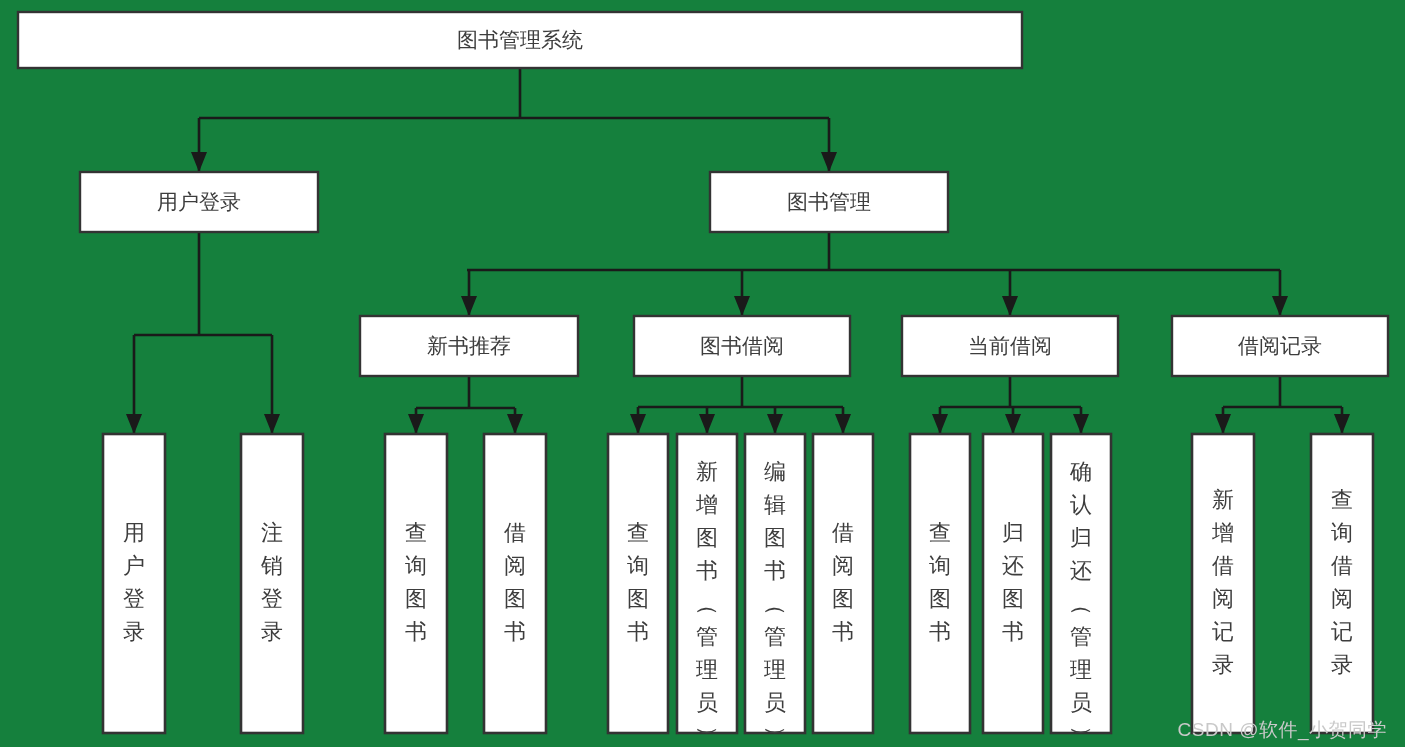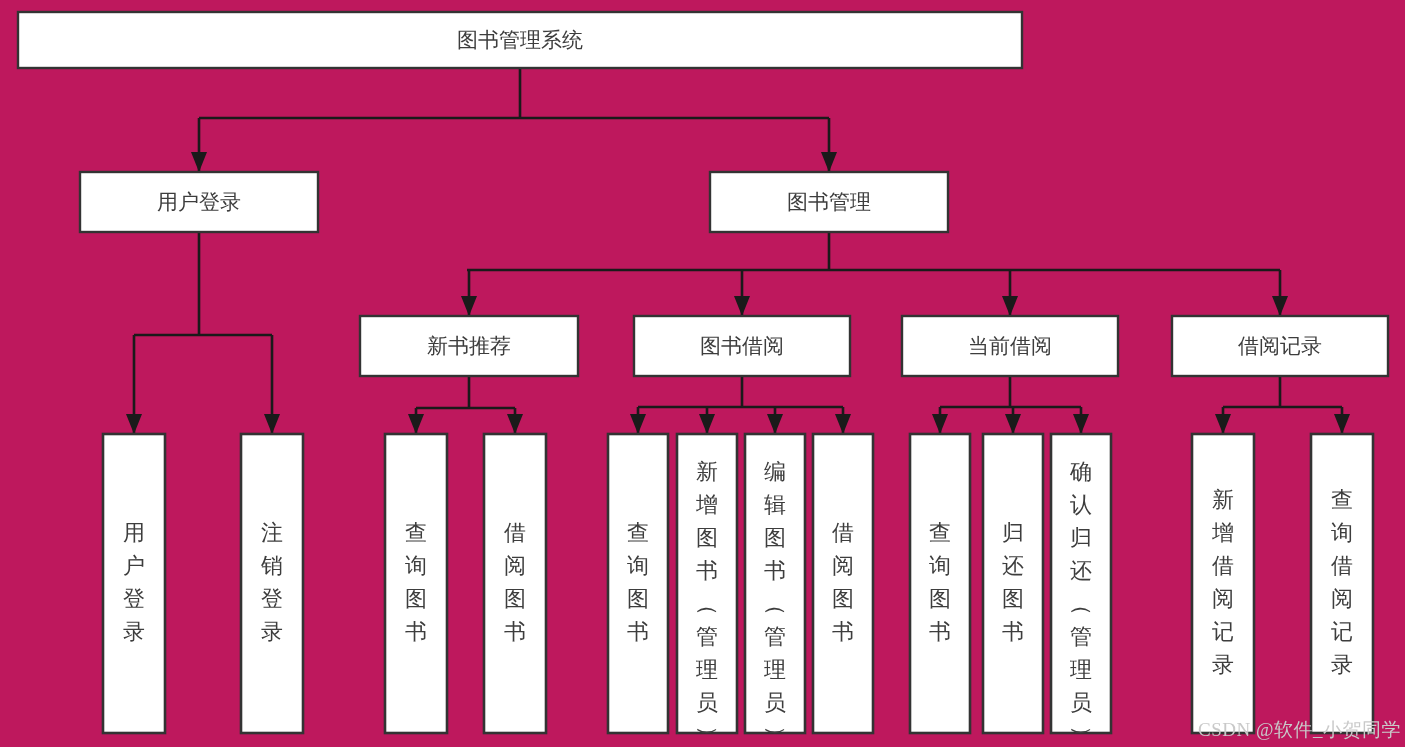--- a/index.html
+++ b/index.html
@@ -11,21 +11,21 @@
   body {
     width: 1405px;
     height: 747px;
     overflow: hidden;
     font-family: "DejaVu Sans", "Liberation Sans", sans-serif;
   }
   #diagram-root {
     position: relative;
     width: 1405px;
     height: 747px;
-    background: #be185d;
+    background: #15803d;
   }
   svg.diagram-canvas {
     position: absolute;
     top: 0;
     left: 0;
     width: 1405px;
     height: 747px;
     display: block;
   }
   .node-box {
@@ -55,25 +55,25 @@
   }
   .leaf-char {
     fill: #3d3d3d;
     font-family: "DejaVu Sans", "Liberation Sans", sans-serif;
     font-size: 22px;
     text-anchor: middle;
     dominant-baseline: middle;
   }
   .watermark {
     position: absolute;
-    right: 4px;
+    right: 18px;
     bottom: 4px;
     color: #c9c9c9;
     font-size: 19px;
-    font-family: Liberation Serif, serif;
+    font-family: Liberation Sans, sans-serif;
     letter-spacing: 0.5px;
     white-space: nowrap;
     user-select: none;
   }
 </style>
 </head>
 <body>
 
 <div id="diagram-root">
   <svg class="diagram-canvas" id="diagram-canvas" viewBox="0 0 1405 747" xmlns="http://www.w3.org/2000/svg">

